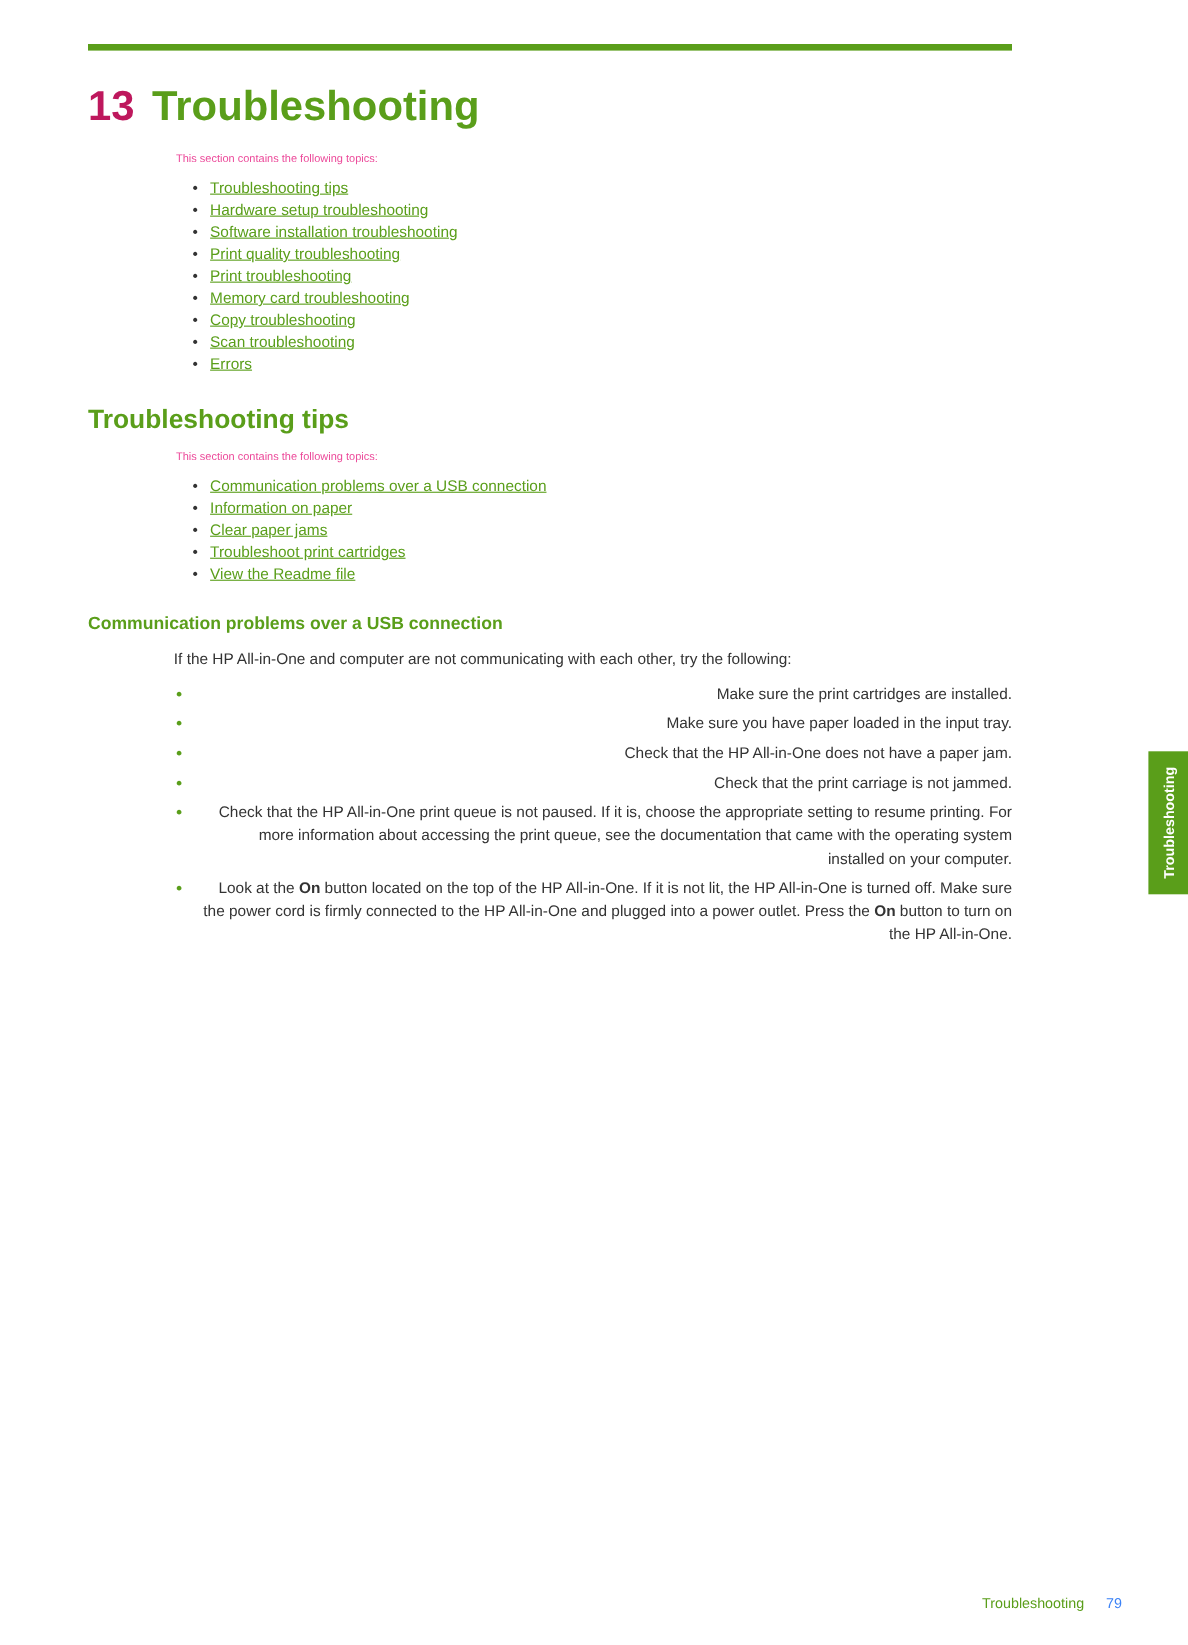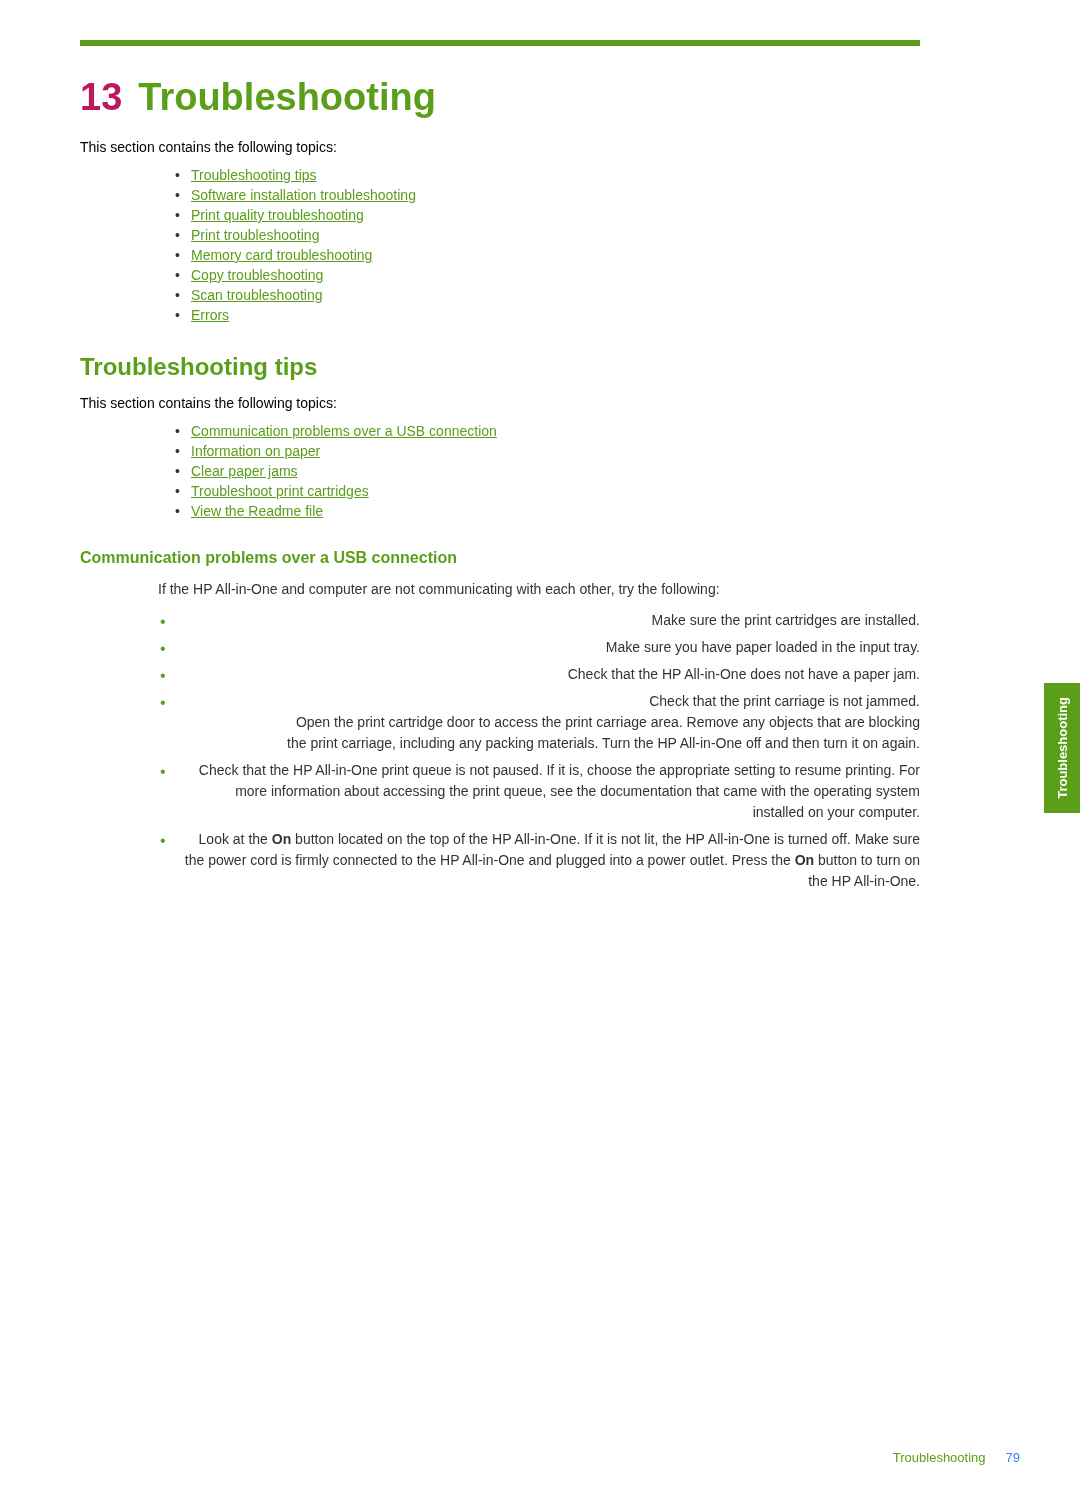--- a/index.html
+++ b/index.html
@@ -69,23 +69,24 @@
     .chapter-number {
       color: #be185d;
       margin-right: 16px;
     }
 
     .chapter-word {
       color: #5a9e1a;
     }
 
     .intro-text {
-      font-size: 14px;
-      color: #000000;
+      font-size: 10px;
+      color: #ec4899;
       margin-bottom: 12px;
+      margin-left: 80px;
     }
 
     .toc-list {
       list-style: none;
       margin-left: 95px;
       margin-bottom: 30px;
     }
 
     .toc-list li {
       margin-bottom: 4px;
@@ -196,20 +197,21 @@
     <div class="top-border"></div>
 
     <h1 class="chapter-title">
       <span class="chapter-number">13</span><span class="chapter-word">Troubleshooting</span>
     </h1>
 
     <p class="intro-text">This section contains the following topics:</p>
 
     <ul class="toc-list">
       <li><a href="#troubleshooting-tips">Troubleshooting tips</a></li>
+      <li><a href="#hardware-setup">Hardware setup troubleshooting</a></li>
       <li><a href="#software-install">Software installation troubleshooting</a></li>
       <li><a href="#print-quality">Print quality troubleshooting</a></li>
       <li><a href="#print-troubleshooting">Print troubleshooting</a></li>
       <li><a href="#memory-card">Memory card troubleshooting</a></li>
       <li><a href="#copy-troubleshooting">Copy troubleshooting</a></li>
       <li><a href="#scan-troubleshooting">Scan troubleshooting</a></li>
       <li><a href="#errors">Errors</a></li>
     </ul>
 
     <h2 class="section-title" id="troubleshooting-tips">Troubleshooting tips</h2>
@@ -233,21 +235,20 @@
         <span>Make sure the print cartridges are installed.</span>
       </li>
       <li>
         <span>Make sure you have paper loaded in the input tray.</span>
       </li>
       <li>
         <span>Check that the HP All-in-One does not have a paper jam.</span>
       </li>
       <li>
         <span>Check that the print carriage is not jammed.</span>
-        <div class="sub-bullet-text">Open the print cartridge door to access the print carriage area. Remove any objects that are blocking the print carriage, including any packing materials. Turn the HP All-in-One off and then turn it on again.</div>
       </li>
       <li>
         <span>Check that the HP All-in-One print queue is not paused. If it is, choose the appropriate setting to resume printing. For more information about accessing the print queue, see the documentation that came with the operating system installed on your computer.</span>
       </li>
       <li>
         <span>Look at the <strong>On</strong> button located on the top of the HP All-in-One. If it is not lit, the HP All-in-One is turned off. Make sure the power cord is firmly connected to the HP All-in-One and plugged into a power outlet. Press the <strong>On</strong> button to turn on the HP All-in-One.</span>
       </li>
     </ul>
 
   </div>

